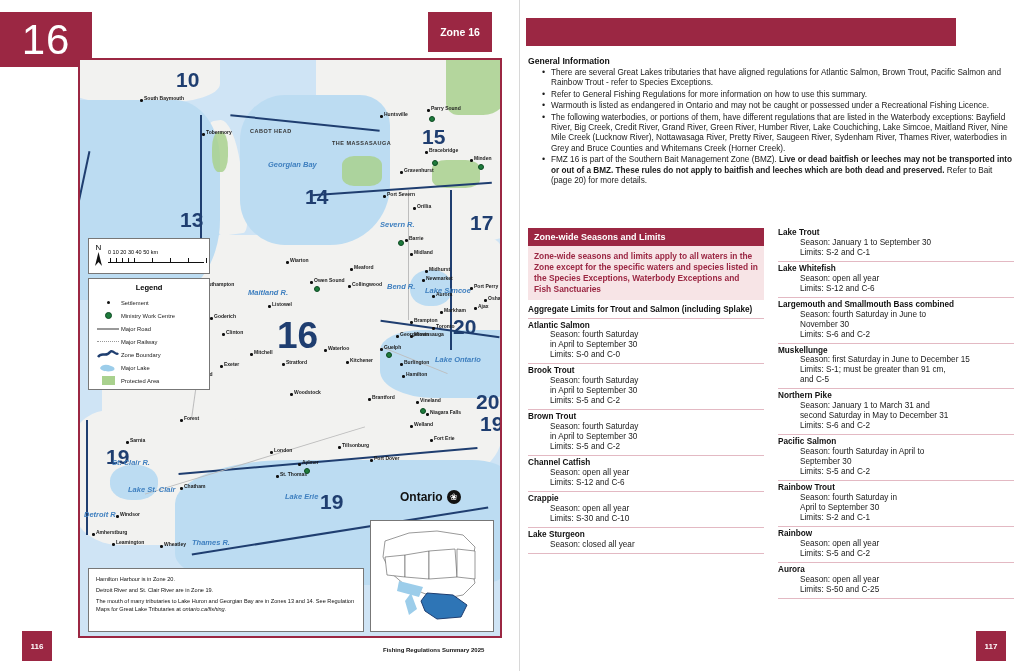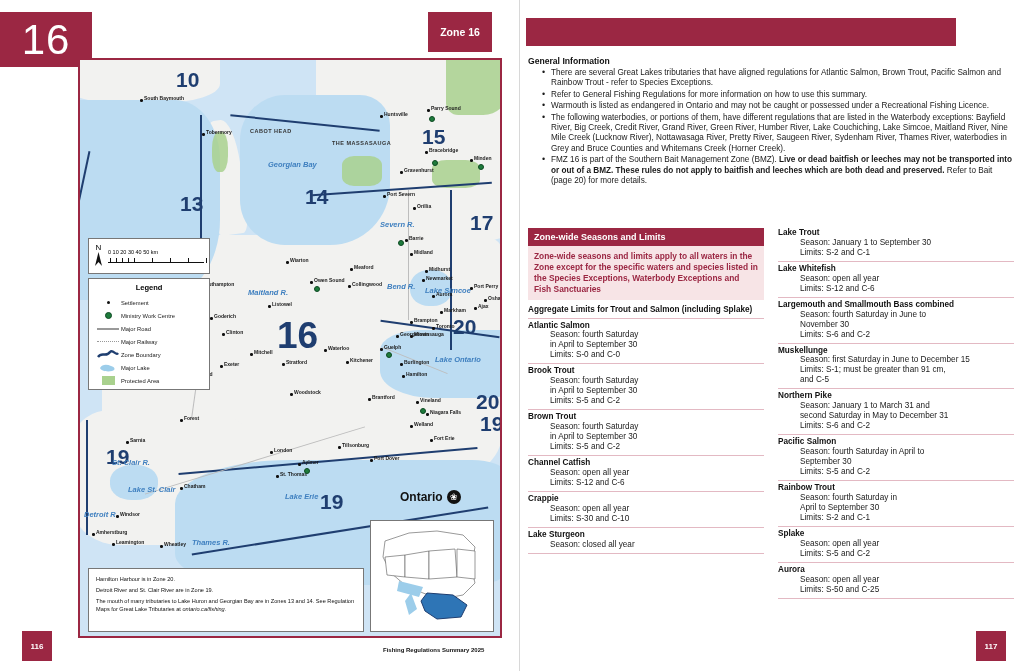--- a/index.html
+++ b/index.html
@@ -215,21 +215,21 @@
       <div class="zone-line" style="left:110px;top:470px;width:300px;height:2px;transform:rotate(-9deg);"></div>
       <div class="zone-line" style="left:6px;top:360px;width:2px;height:115px;"></div>
 
       <div class="road" style="left:60px;top:400px;width:230px;height:1.4px;transform:rotate(-17deg);"></div>
       <div class="road" style="left:328px;top:130px;width:1.4px;height:130px;"></div>
       <div class="road" style="left:120px;top:230px;width:1.4px;height:130px;transform:rotate(8deg);"></div>
       <div class="road" style="left:300px;top:300px;width:70px;height:1.4px;transform:rotate(22deg);"></div>
 
       <div id="zone-nums">
           <div class="big-zone-num" style="left: 96px; top: 8px;">10</div>
-          <div class="big-zone-num" style="left: 100px; top: 132px;">13</div>
+          <div class="big-zone-num" style="left: 100px; top: 148px;">13</div>
           <div class="big-zone-num" style="left: 225px; top: 125px;">14</div>
           <div class="big-zone-num" style="left: 342px; top: 65px;">15</div>
           <div class="big-zone-num" style="left: 390px; top: 135px; margin-top: 16px;">17</div>
           <div class="big-zone-num huge" style="left: 197px; top: 255px;">16</div>
           <div class="big-zone-num" style="left: 373px; top: 255px;">20</div>
           <div class="big-zone-num" style="left: 396px; top: 330px;">20</div>
           <div class="big-zone-num" style="left: 400px; top: 352px;">19</div>
           <div class="big-zone-num" style="left: 26px; top: 385px;">19</div>
           <div class="big-zone-num" style="left: 240px; top: 430px;">19</div>
         </div>
@@ -587,21 +587,21 @@
               <div class="species-detail">September 30</div>
               <div class="species-detail">Limits: S-5 and C-2</div>
             </div>
             <div class="species">
               <div class="species-name">Rainbow Trout</div>
               <div class="species-detail">Season: fourth Saturday in</div>
               <div class="species-detail">April to September 30</div>
               <div class="species-detail">Limits: S-2 and C-1</div>
             </div>
             <div class="species">
-              <div class="species-name">Splake</div>
+              <div class="species-name">Rainbow</div>
               <div class="species-detail">Season: open all year</div>
               <div class="species-detail">Limits: S-5 and C-2</div>
             </div>
             <div class="species">
               <div class="species-name">Aurora</div>
               <div class="species-detail">Season: open all year</div>
               <div class="species-detail">Limits: S-50 and C-25</div>
             </div>
           </div>
       </div>

